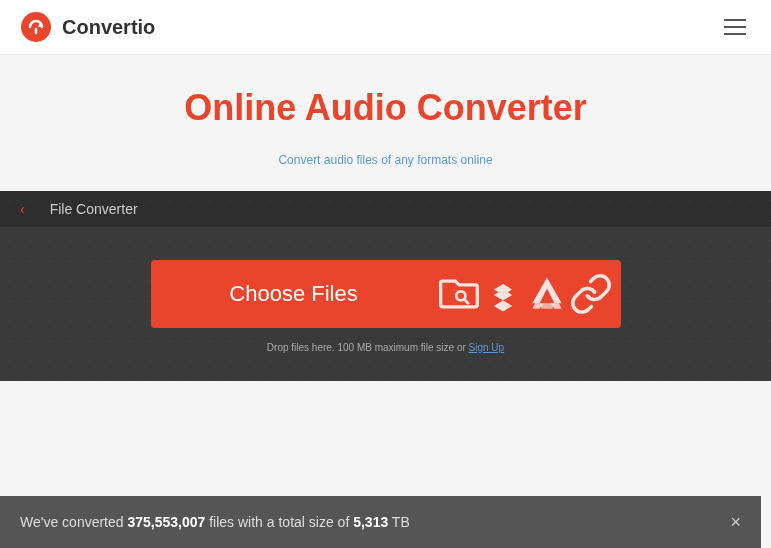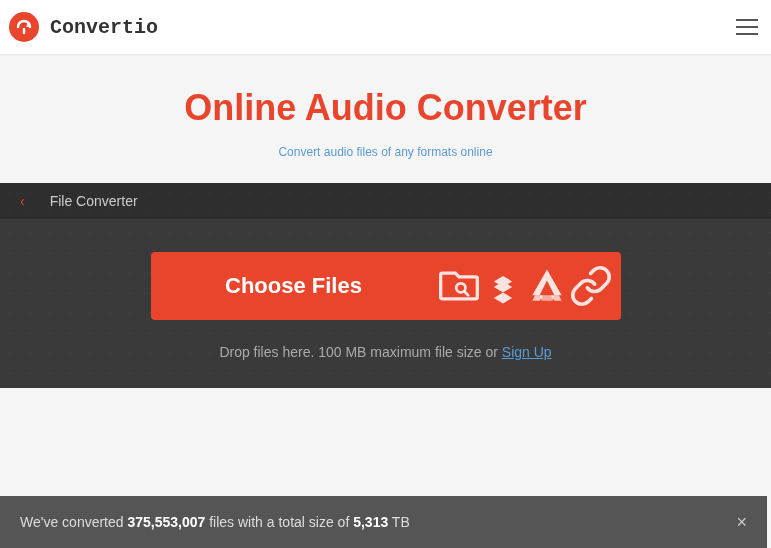--- a/index.html
+++ b/index.html
@@ -12,23 +12,22 @@
       background: #f5f5f5;
     }
 
     
     .header {
       background: #ffffff;
       height: 55px;
       display: flex;
       align-items: center;
       justify-content: space-between;
-      padding: 0 8px;
+      padding: 0 20px;
       border-bottom: 1px solid #e8e8e8;
-      font-family: Liberation Mono, monospace;
     }
 
     .logo-area {
       display: flex;
       align-items: center;
       gap: 10px;
     }
 
     .logo-icon {
       width: 32px;
@@ -59,21 +58,21 @@
     .hero {
       background: #f5f5f5;
       text-align: center;
       padding: 32px 20px 24px;
     }
 
     .hero-title {
       font-size: 36px;
       font-weight: 700;
       color: #e8452c;
-      margin-bottom: 16px;
+      margin-bottom: 24px;
     }
 
     .hero-subtitle {
       font-size: 12px;
       color: #5b9bd5;
     }
 
     
     .converter-area {
       background: #3a3a3a;
@@ -121,21 +120,21 @@
       height: 68px;
       display: flex;
       align-items: center;
       cursor: pointer;
       overflow: hidden;
     }
 
     .choose-files-label {
       color: white;
       font-size: 22px;
-      font-weight: 700;
+      font-weight: 400;
       padding: 0 28px;
       flex: 1;
     }
 
     .choose-files-icons {
       display: flex;
       align-items: center;
       gap: 0;
       padding-right: 8px;
     }
@@ -144,42 +143,42 @@
       width: 44px;
       height: 68px;
       display: flex;
       align-items: center;
       justify-content: center;
       color: rgba(255,255,255,0.75);
       font-size: 20px;
     }
 
     .drop-hint {
-      margin-top: 24px;
-      font-size: 14px;
+      margin-top: 14px;
+      font-size: 10px;
       color: #aaa;
     }
 
     .drop-hint a {
       color: #5b9bd5;
       text-decoration: underline;
     }
 
     
     .bottom-banner {
       background: #555555;
       height: 52px;
       display: flex;
       align-items: center;
       justify-content: space-between;
       padding: 0 20px;
       position: absolute;
       bottom: 0;
       left: 0;
-      right: 4px;
+      right: 10px;
     }
 
     .banner-text {
       color: #ddd;
       font-size: 14px;
     }
 
     .banner-text strong {
       color: #fff;
       font-weight: 700;

